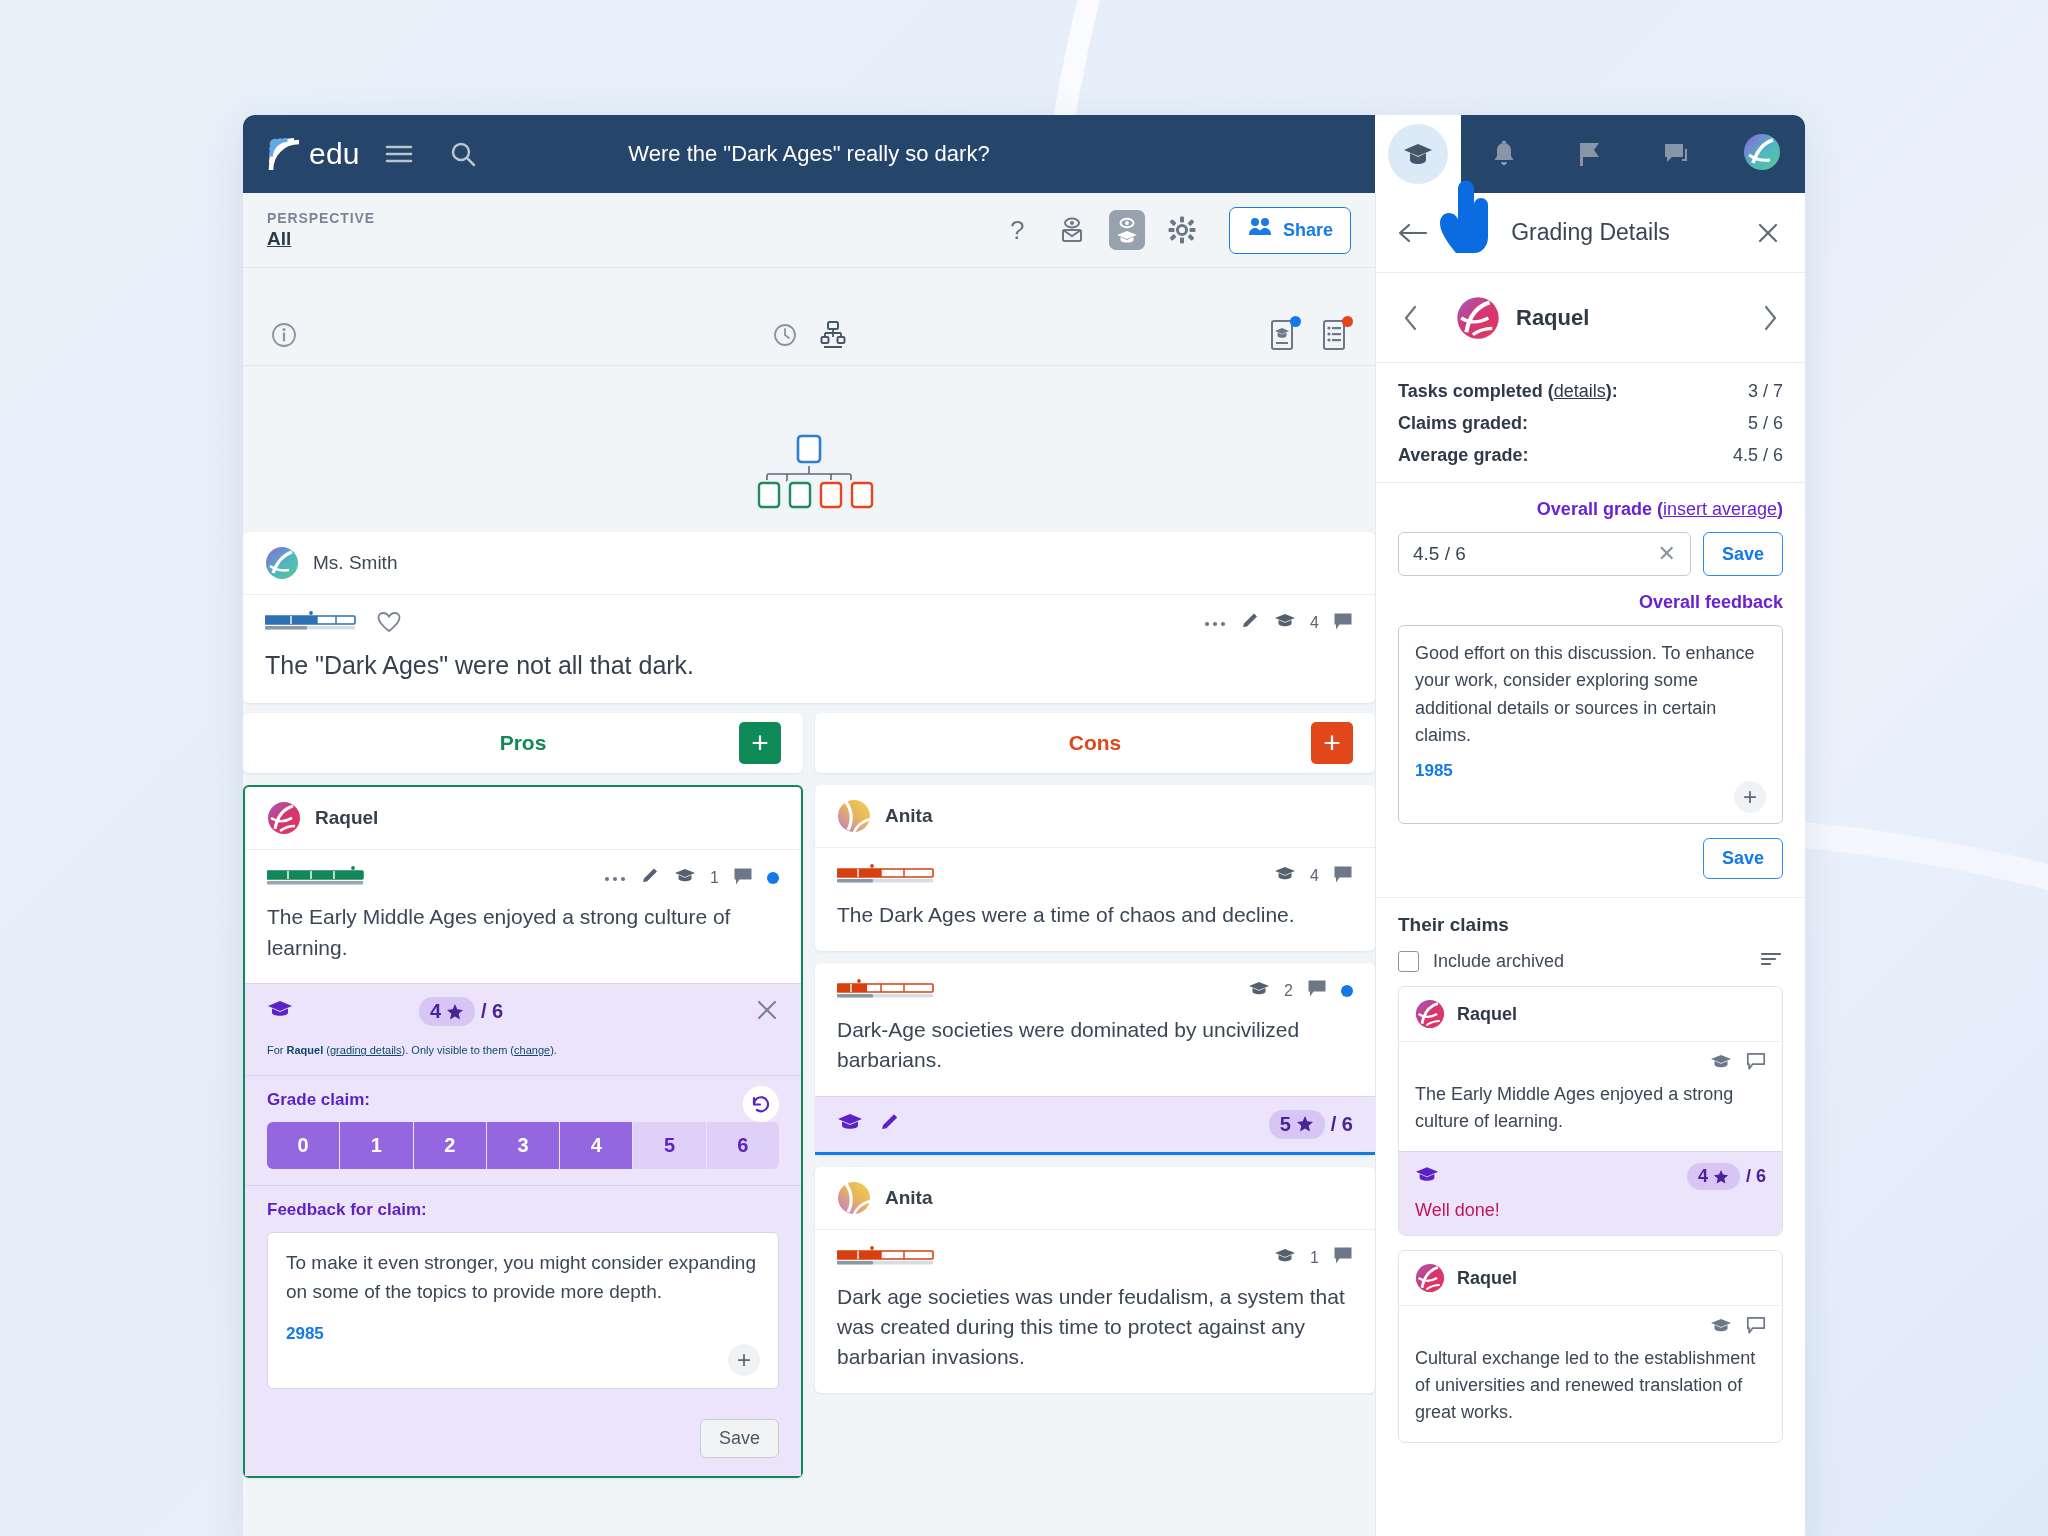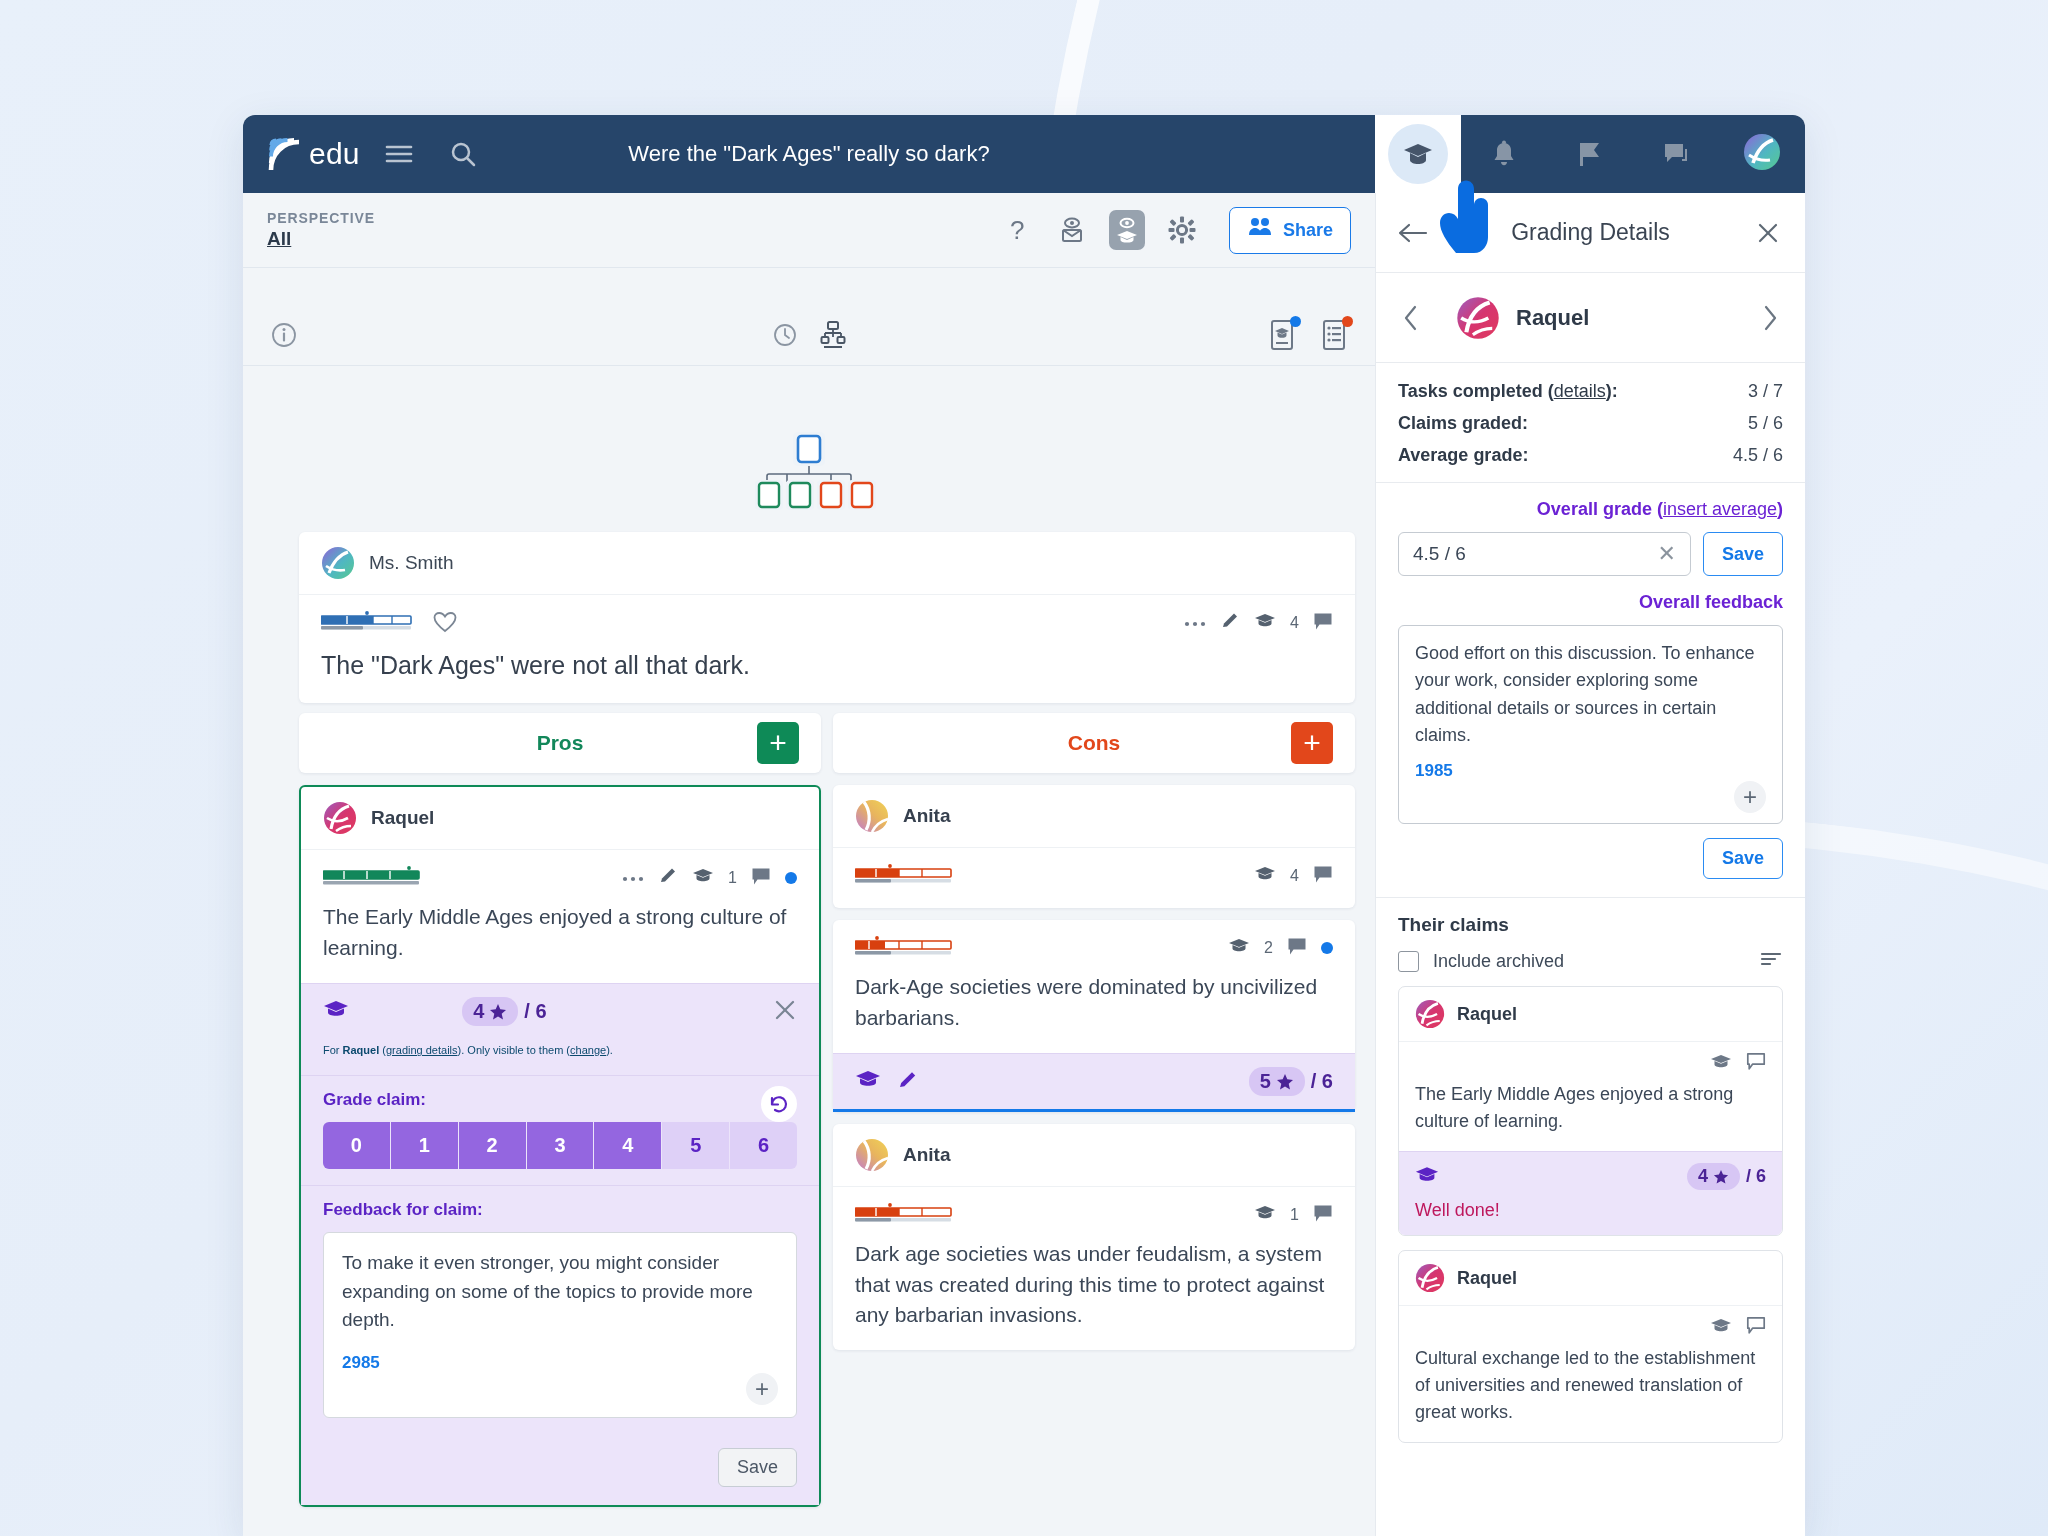--- a/index.html
+++ b/index.html
@@ -178,21 +178,21 @@
   .scroll-area {
     flex: 1 1 auto; overflow: hidden;
     display: flex; flex-direction: column;
   }
 
   .minimap {
     padding: 28px 0 22px;
     display: flex; justify-content: center;
   }
 
-  .content-cards { padding: 0 20px; margin-left: 36px; }
+  .content-cards { padding: 0 0; }
 
   .card {
     background: #fff; border-radius: 6px;
     box-shadow: 0 1px 3px rgba(40,60,90,0.09);
   }
   .card-head {
     display: flex; align-items: center; gap: 14px;
     padding: 14px 22px;
     border-bottom: 1px solid #eef1f4;
   }
@@ -872,20 +872,21 @@
                         </svg>
                       </span>
                       <span class="meta-count">4</span>
                       <span>
                         <svg width="20" height="19" viewBox="0 0 20 19">
                             <path d="M1.5 1.5 L18.5 1.5 L18.5 12.5 L6.5 12.5 L3 17.5 L3 12.5 L1.5 12.5 Z" fill="#6d7887"></path>
                           </svg>
                       </span>
                     </span>
                   </div>
+                  <div class="claim-text">The Dark Ages were a time of chaos and decline.</div>
                 </div>
               </div>
 
               <div class="card">
                 <div class="card-body">
                   <div class="meta-row">
                     <span class="spark">
                       <svg width="105" height="20" viewBox="0 0 105 20">
                         <rect x="0" y="5" width="96" height="8" rx="1" fill="#fff" stroke="#d8400f" stroke-width="1.6"></rect>
                         <rect x="0" y="5" width="30" height="8" fill="#d8400f"></rect>

